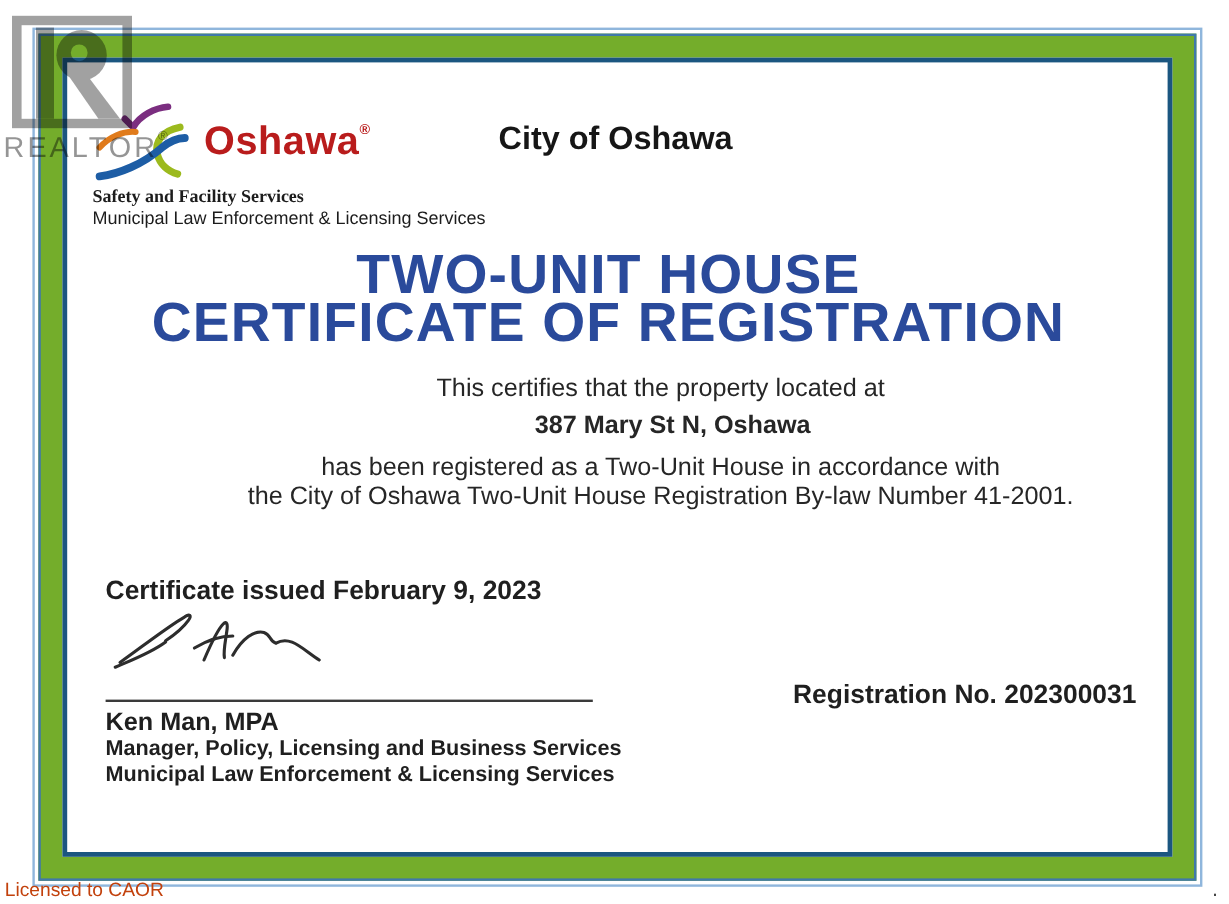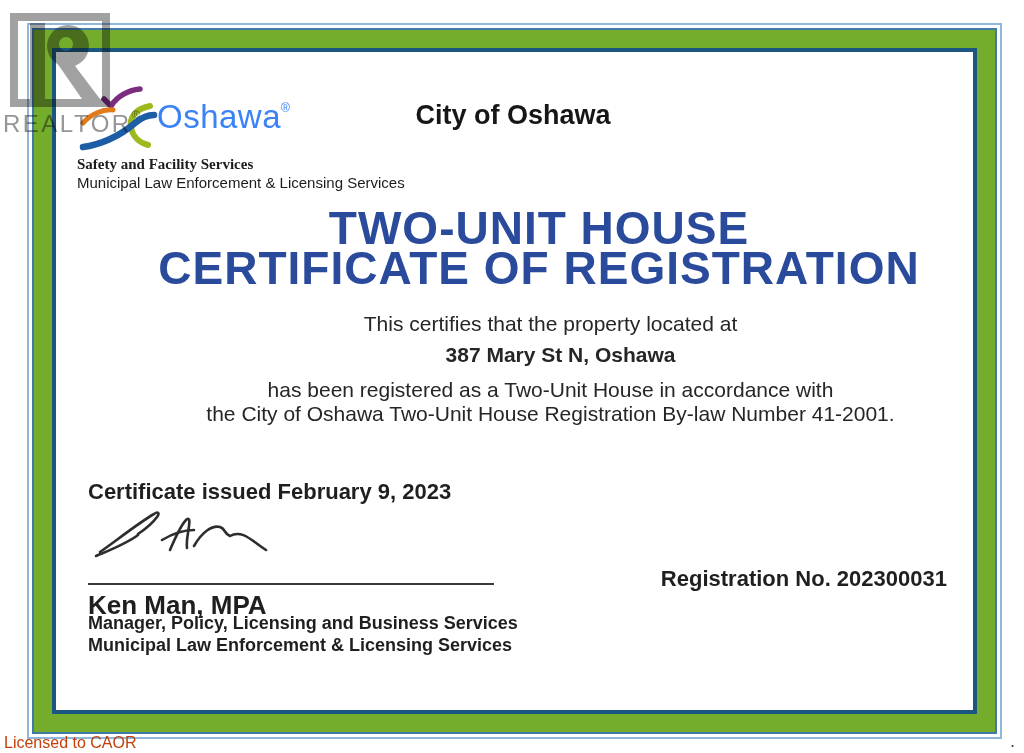--- a/index.html
+++ b/index.html
@@ -16,39 +16,39 @@
   
   .wm{position:absolute;mix-blend-mode:multiply;z-index:6;}
   .wm-logo{left:10px;top:13px;opacity:.8;}
   .wm-text{left:3px;top:108px;font-size:24px;letter-spacing:2.5px;color:#8a8a8a;opacity:.9;
            font-weight:400;white-space:nowrap;}
   .wm-text sup{font-size:11px;letter-spacing:0;vertical-align:14px;}
   .licensed{position:absolute;left:4px;top:734px;font-size:16px;color:#c2410c;z-index:6;}
   .corner-dot{position:absolute;left:1010px;top:731px;font-size:18px;color:#444;z-index:6;}
   
   .oshawa-icon{position:absolute;left:79px;top:84px;z-index:3;}
-  .oshawa-word{position:absolute;left:157px;top:98px;z-index:3;font-size:33px;font-weight:normal;
-               color:#3b82f6;letter-spacing:.5px;white-space:nowrap;}
+  .oshawa-word{position:absolute;left:170px;top:98px;z-index:3;font-size:33px;font-weight:bold;
+               color:#b91c1c;letter-spacing:.5px;white-space:nowrap;}
   .oshawa-word sup{font-size:12px;vertical-align:16px;}
   .dept1{position:absolute;left:77px;top:156px;font-size:15px;font-weight:bold;color:#1c1c1c;z-index:3;font-family:Liberation Serif, serif;}
   .dept2{position:absolute;left:77px;top:174px;font-size:15px;color:#1c1c1c;z-index:3;}
   .corp{position:absolute;left:57px;top:100px;width:912px;text-align:center;z-index:2;
         font-size:27px;font-weight:bold;color:#161616;line-height:30px;}
   
   .title{position:absolute;left:57px;top:208px;width:900px;text-align:center;z-index:2;
-         font-size:46px;font-weight:bold;color:#2a4a9b;line-height:40px;letter-spacing:1px;white-space:nowrap;margin-left:32px;}
+         font-size:46px;font-weight:bold;color:#2a4a9b;line-height:40px;letter-spacing:1px;white-space:nowrap;}
   
   .bodyline{position:absolute;left:57px;width:987px;text-align:center;font-size:21px;color:#262626;z-index:2;}
   .b1{top:312px;}
   .b2{top:343px;font-weight:bold;padding-left:10px;}
   .b3{top:378px;line-height:24px;}
   .issued{position:absolute;left:88px;top:465px;font-size:22px;font-weight:bold;color:#1f1f1f;z-index:2;margin-top:14px;}
   .signature{position:absolute;left:92px;top:500px;z-index:2;}
   .sig-line{position:absolute;left:88px;top:583px;width:406px;border-top:2px solid #3a3a3a;z-index:2;}
-  .sig-name{position:absolute;left:88px;top:590px;font-size:26px;font-weight:bold;color:#1f1f1f;z-index:2;}
+  .sig-name{position:absolute;left:88px;top:590px;font-size:21px;font-weight:bold;color:#1f1f1f;z-index:2;}
   .sig-t1{position:absolute;left:88px;top:613px;font-size:18px;font-weight:bold;color:#1f1f1f;z-index:2;}
   .sig-t2{position:absolute;left:88px;top:635px;font-size:18px;font-weight:bold;color:#1f1f1f;z-index:2;}
   .regno{position:absolute;right:77px;top:566px;font-size:22px;font-weight:bold;color:#1f1f1f;z-index:2;}
 </style>
 </head>
 <body>
 
 <div class="page">
 
   <div class="frame">

